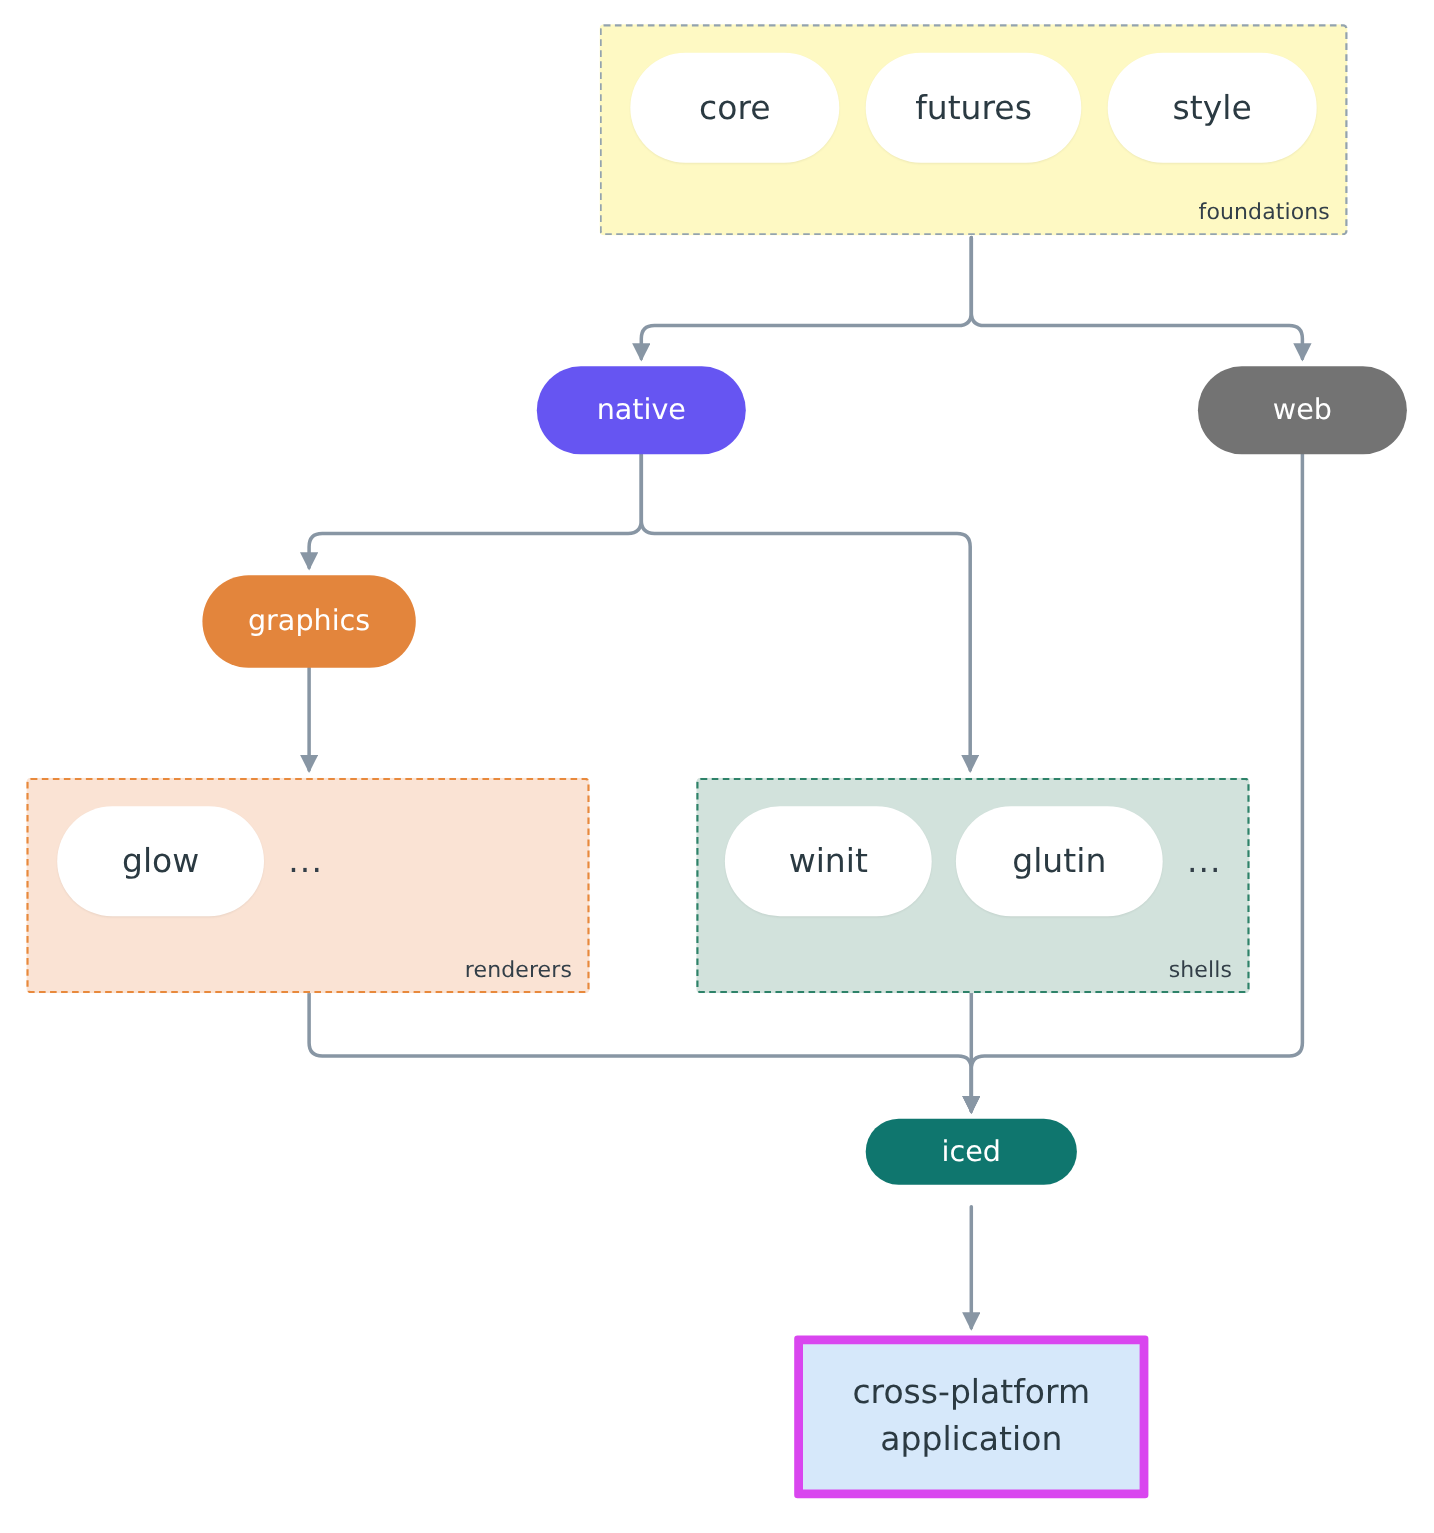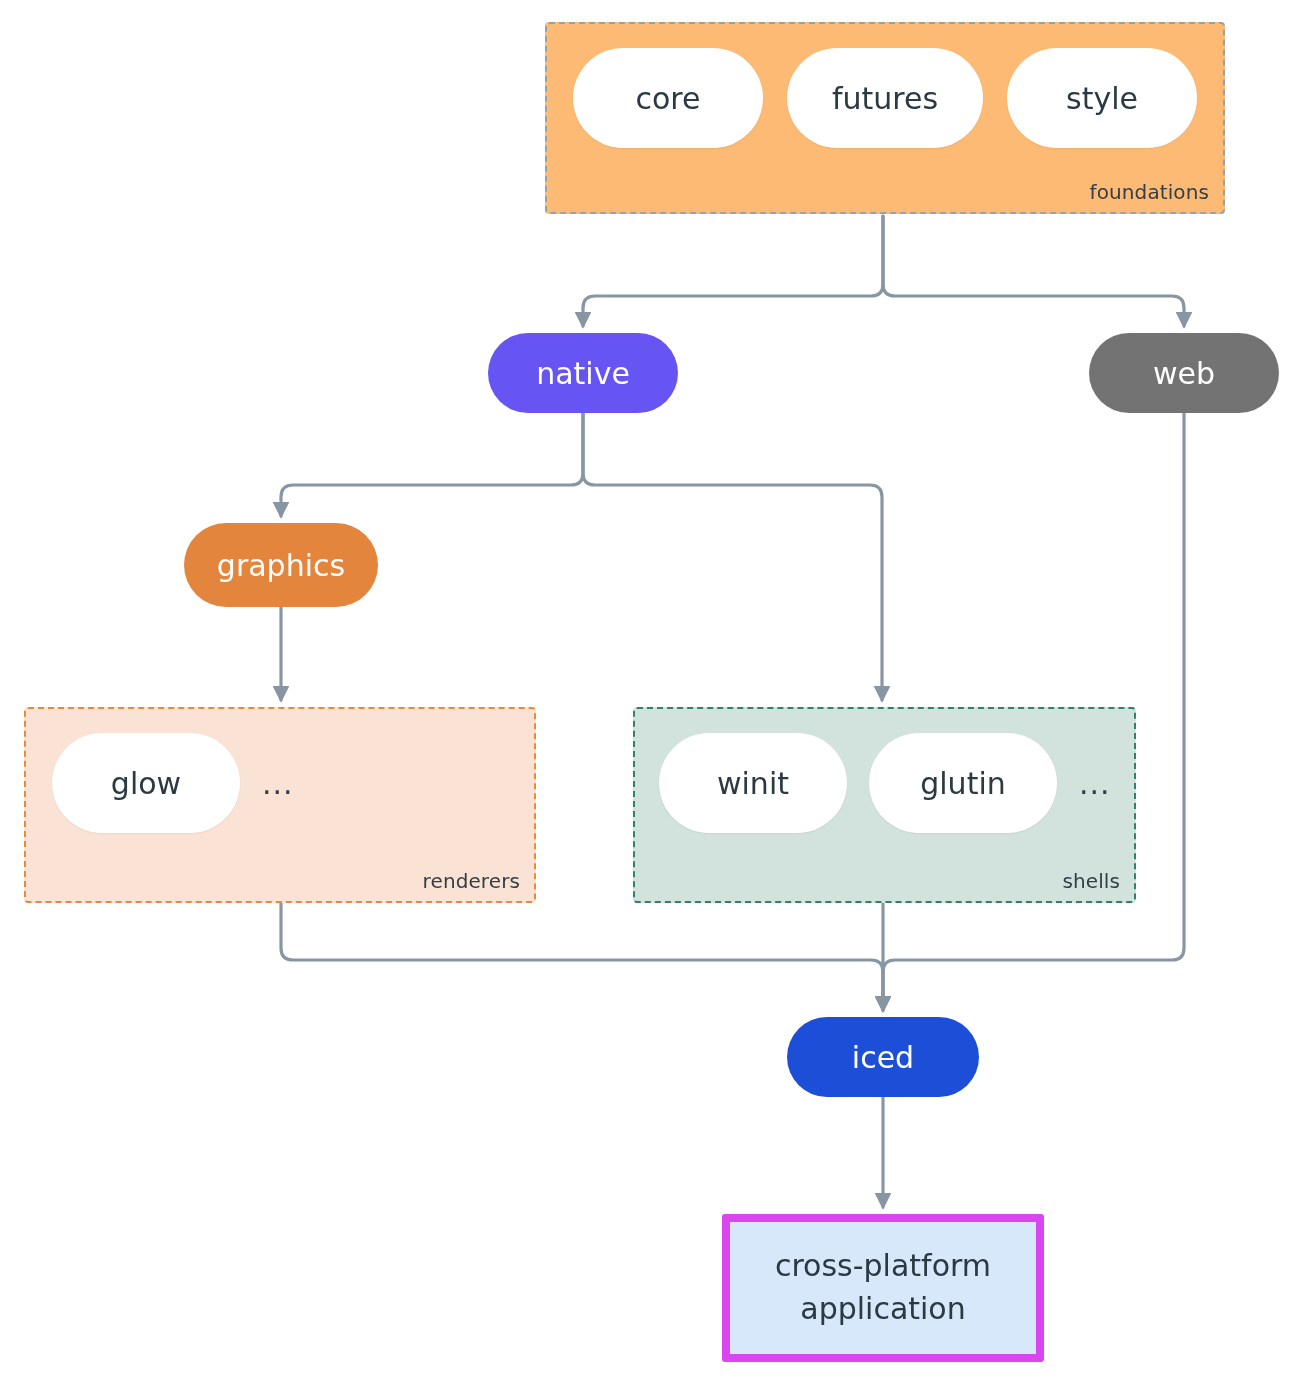--- a/index.html
+++ b/index.html
@@ -74,21 +74,21 @@
     align-items: center;
     justify-content: center;
     height: 100px;
   }
   
   #group-foundations {
     left: 545px;
     top: 22px;
     width: 680px;
     height: 192px;
-    background: #fdba74;
+    background: #fef9c3;
     border: 2px dashed #93a3ae;
   }
   #group-foundations .group-items {
     left: 26px;
     top: 24px;
     gap: 24px;
   }
   #group-foundations .pill { width: 190px; }
   #pill-futures { width: 196px !important; }
   #pill-style   { width: 190px !important; }
@@ -122,42 +122,42 @@
     left: 24px;
     top: 24px;
     gap: 22px;
   }
   #group-shells .pill { width: 188px; }
 
   
   .stadium {
     border-radius: 70px;
     color: #ffffff;
-    font-size: 30px;
+    font-size: 26px;
     text-align: center;
   }
   #node-native {
     left: 488px; top: 333px;
     width: 190px; height: 80px;
     background: #6655f2;
   }
   #node-web {
     left: 1089px; top: 333px;
     width: 190px; height: 80px;
     background: #737373;
   }
   #node-graphics {
     left: 184px; top: 523px;
     width: 194px; height: 84px;
     background: #e3853c;
   }
   #node-iced {
     left: 787px; top: 1017px;
-    width: 192px; height: 80px;
-    background: #1d4ed8;
+    width: 192px; height: 60px;
+    background: #0f766e;
   }
   
   #node-application {
     left: 722px; top: 1214px;
     width: 322px; height: 148px;
     background: #d6e8fa;
     border: 8px solid #d946ef;
     border-radius: 3px;
     color: #2b3a42;
     font-size: 30px;

